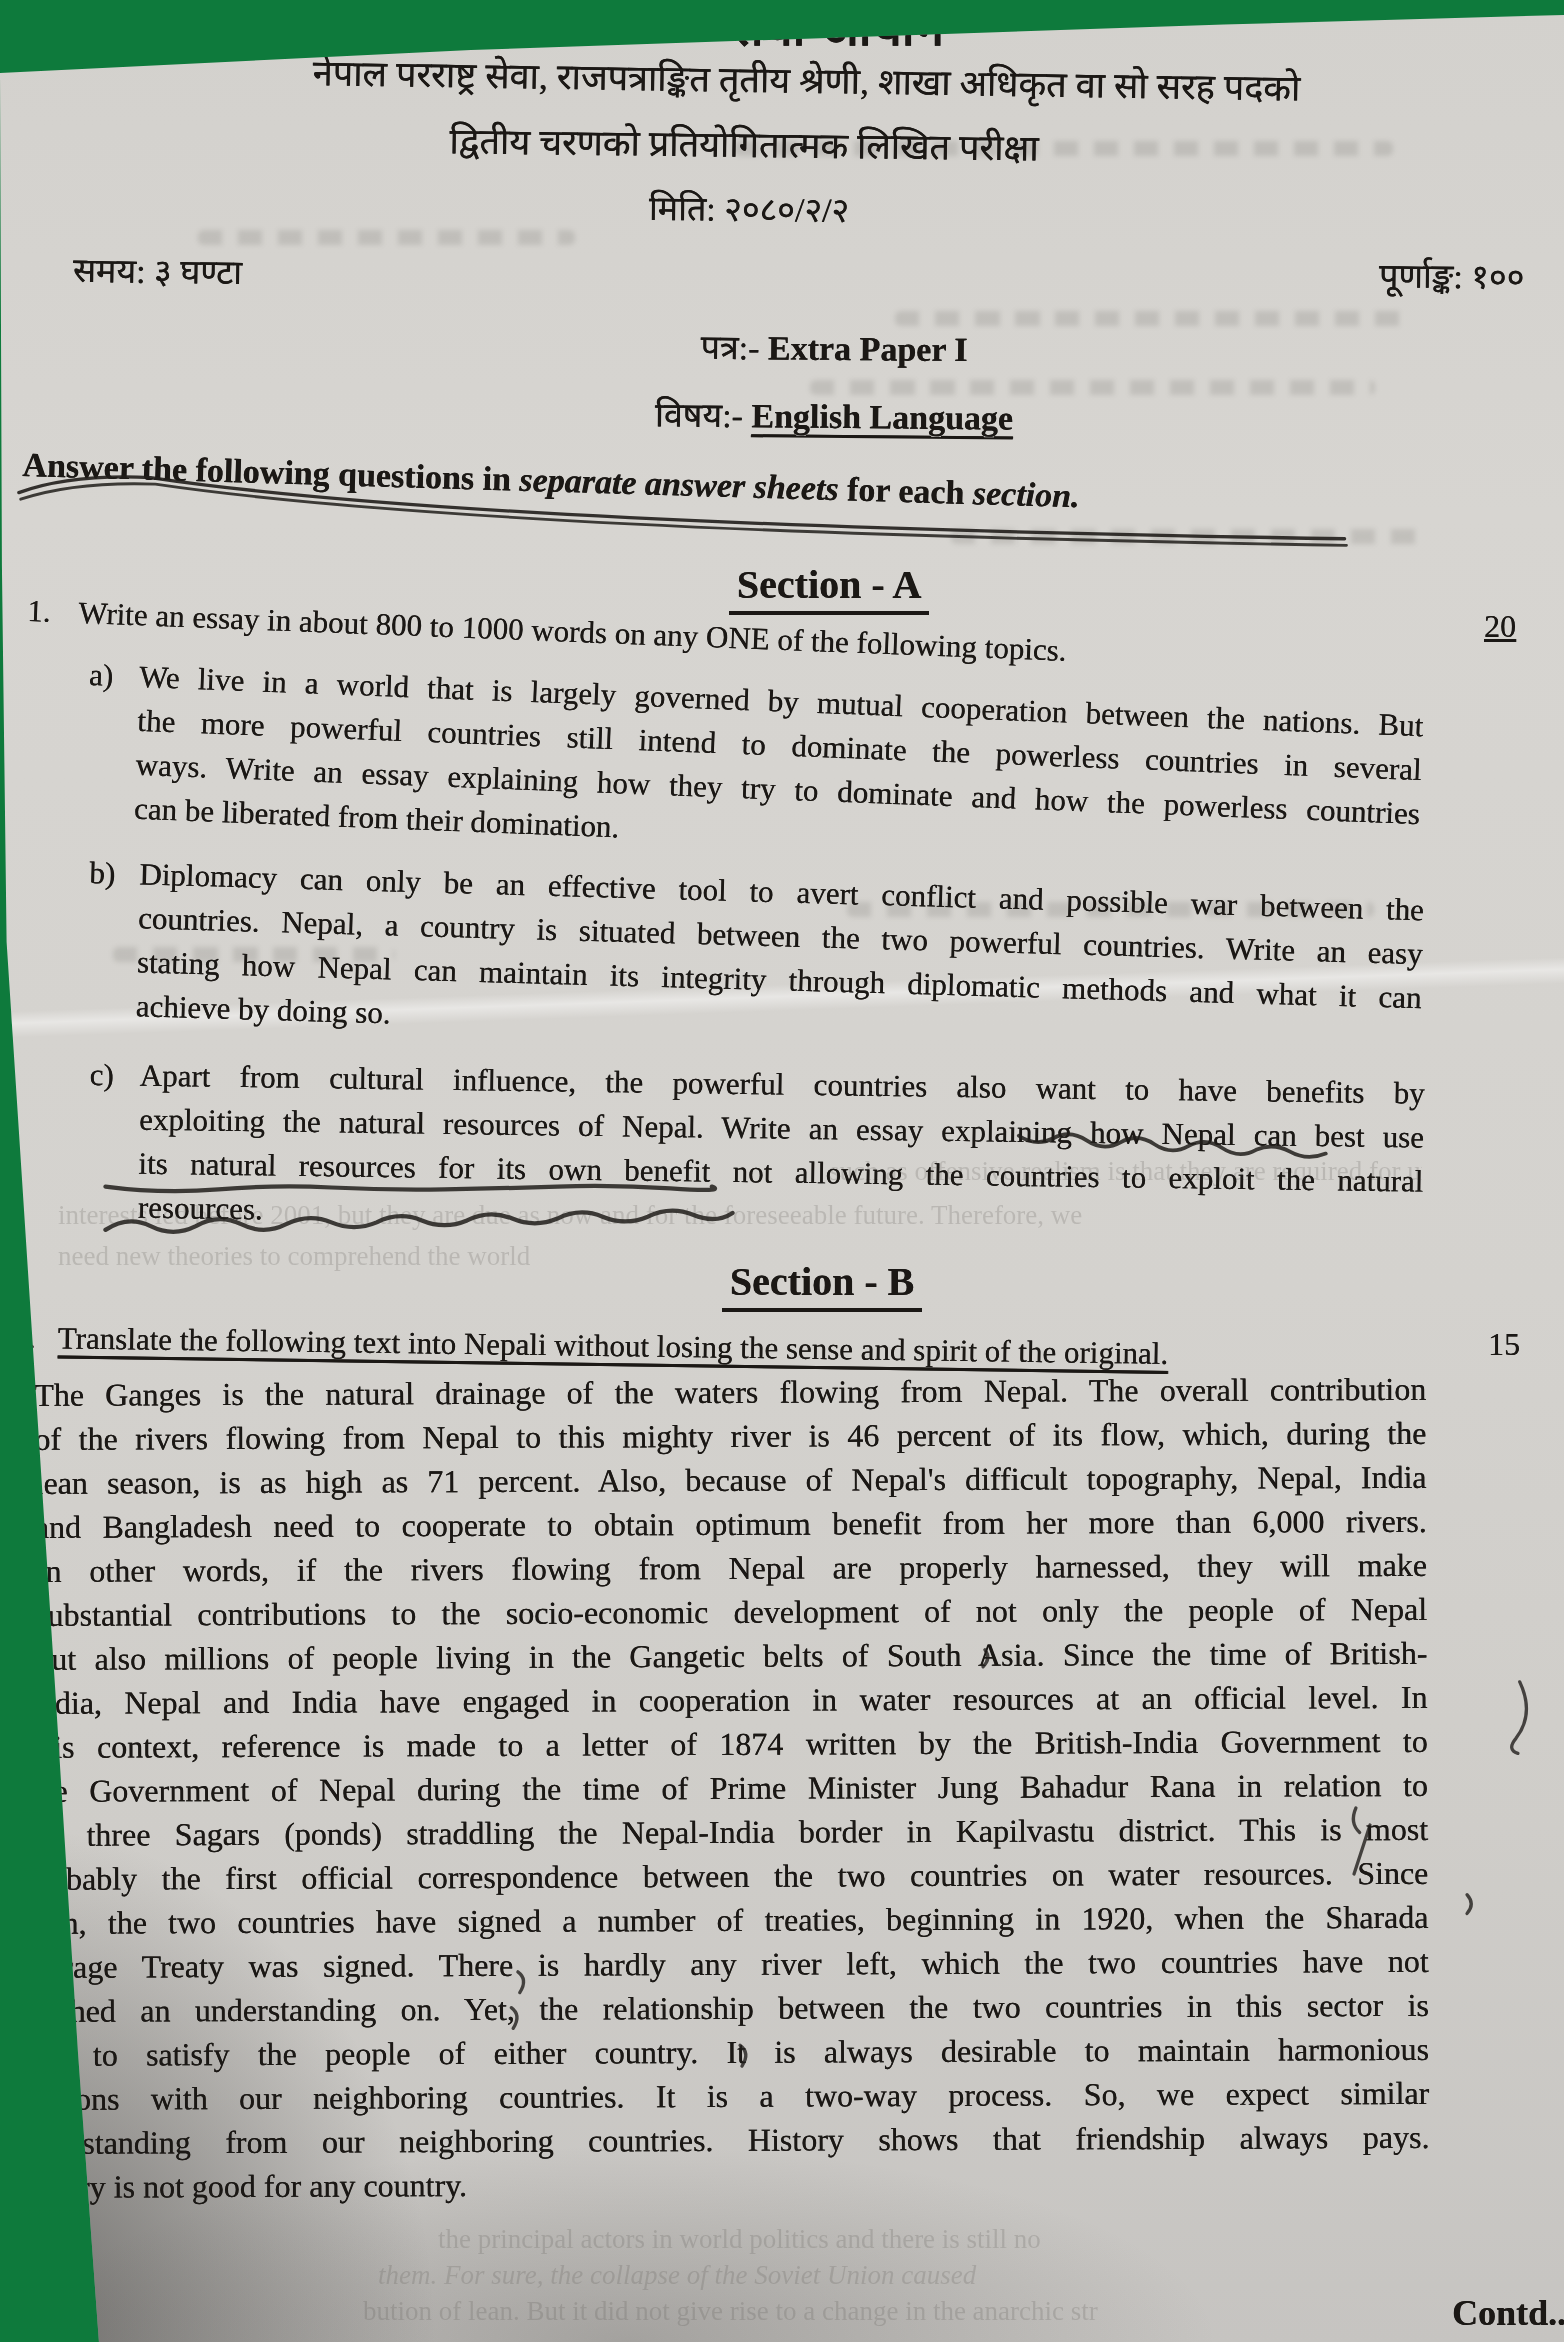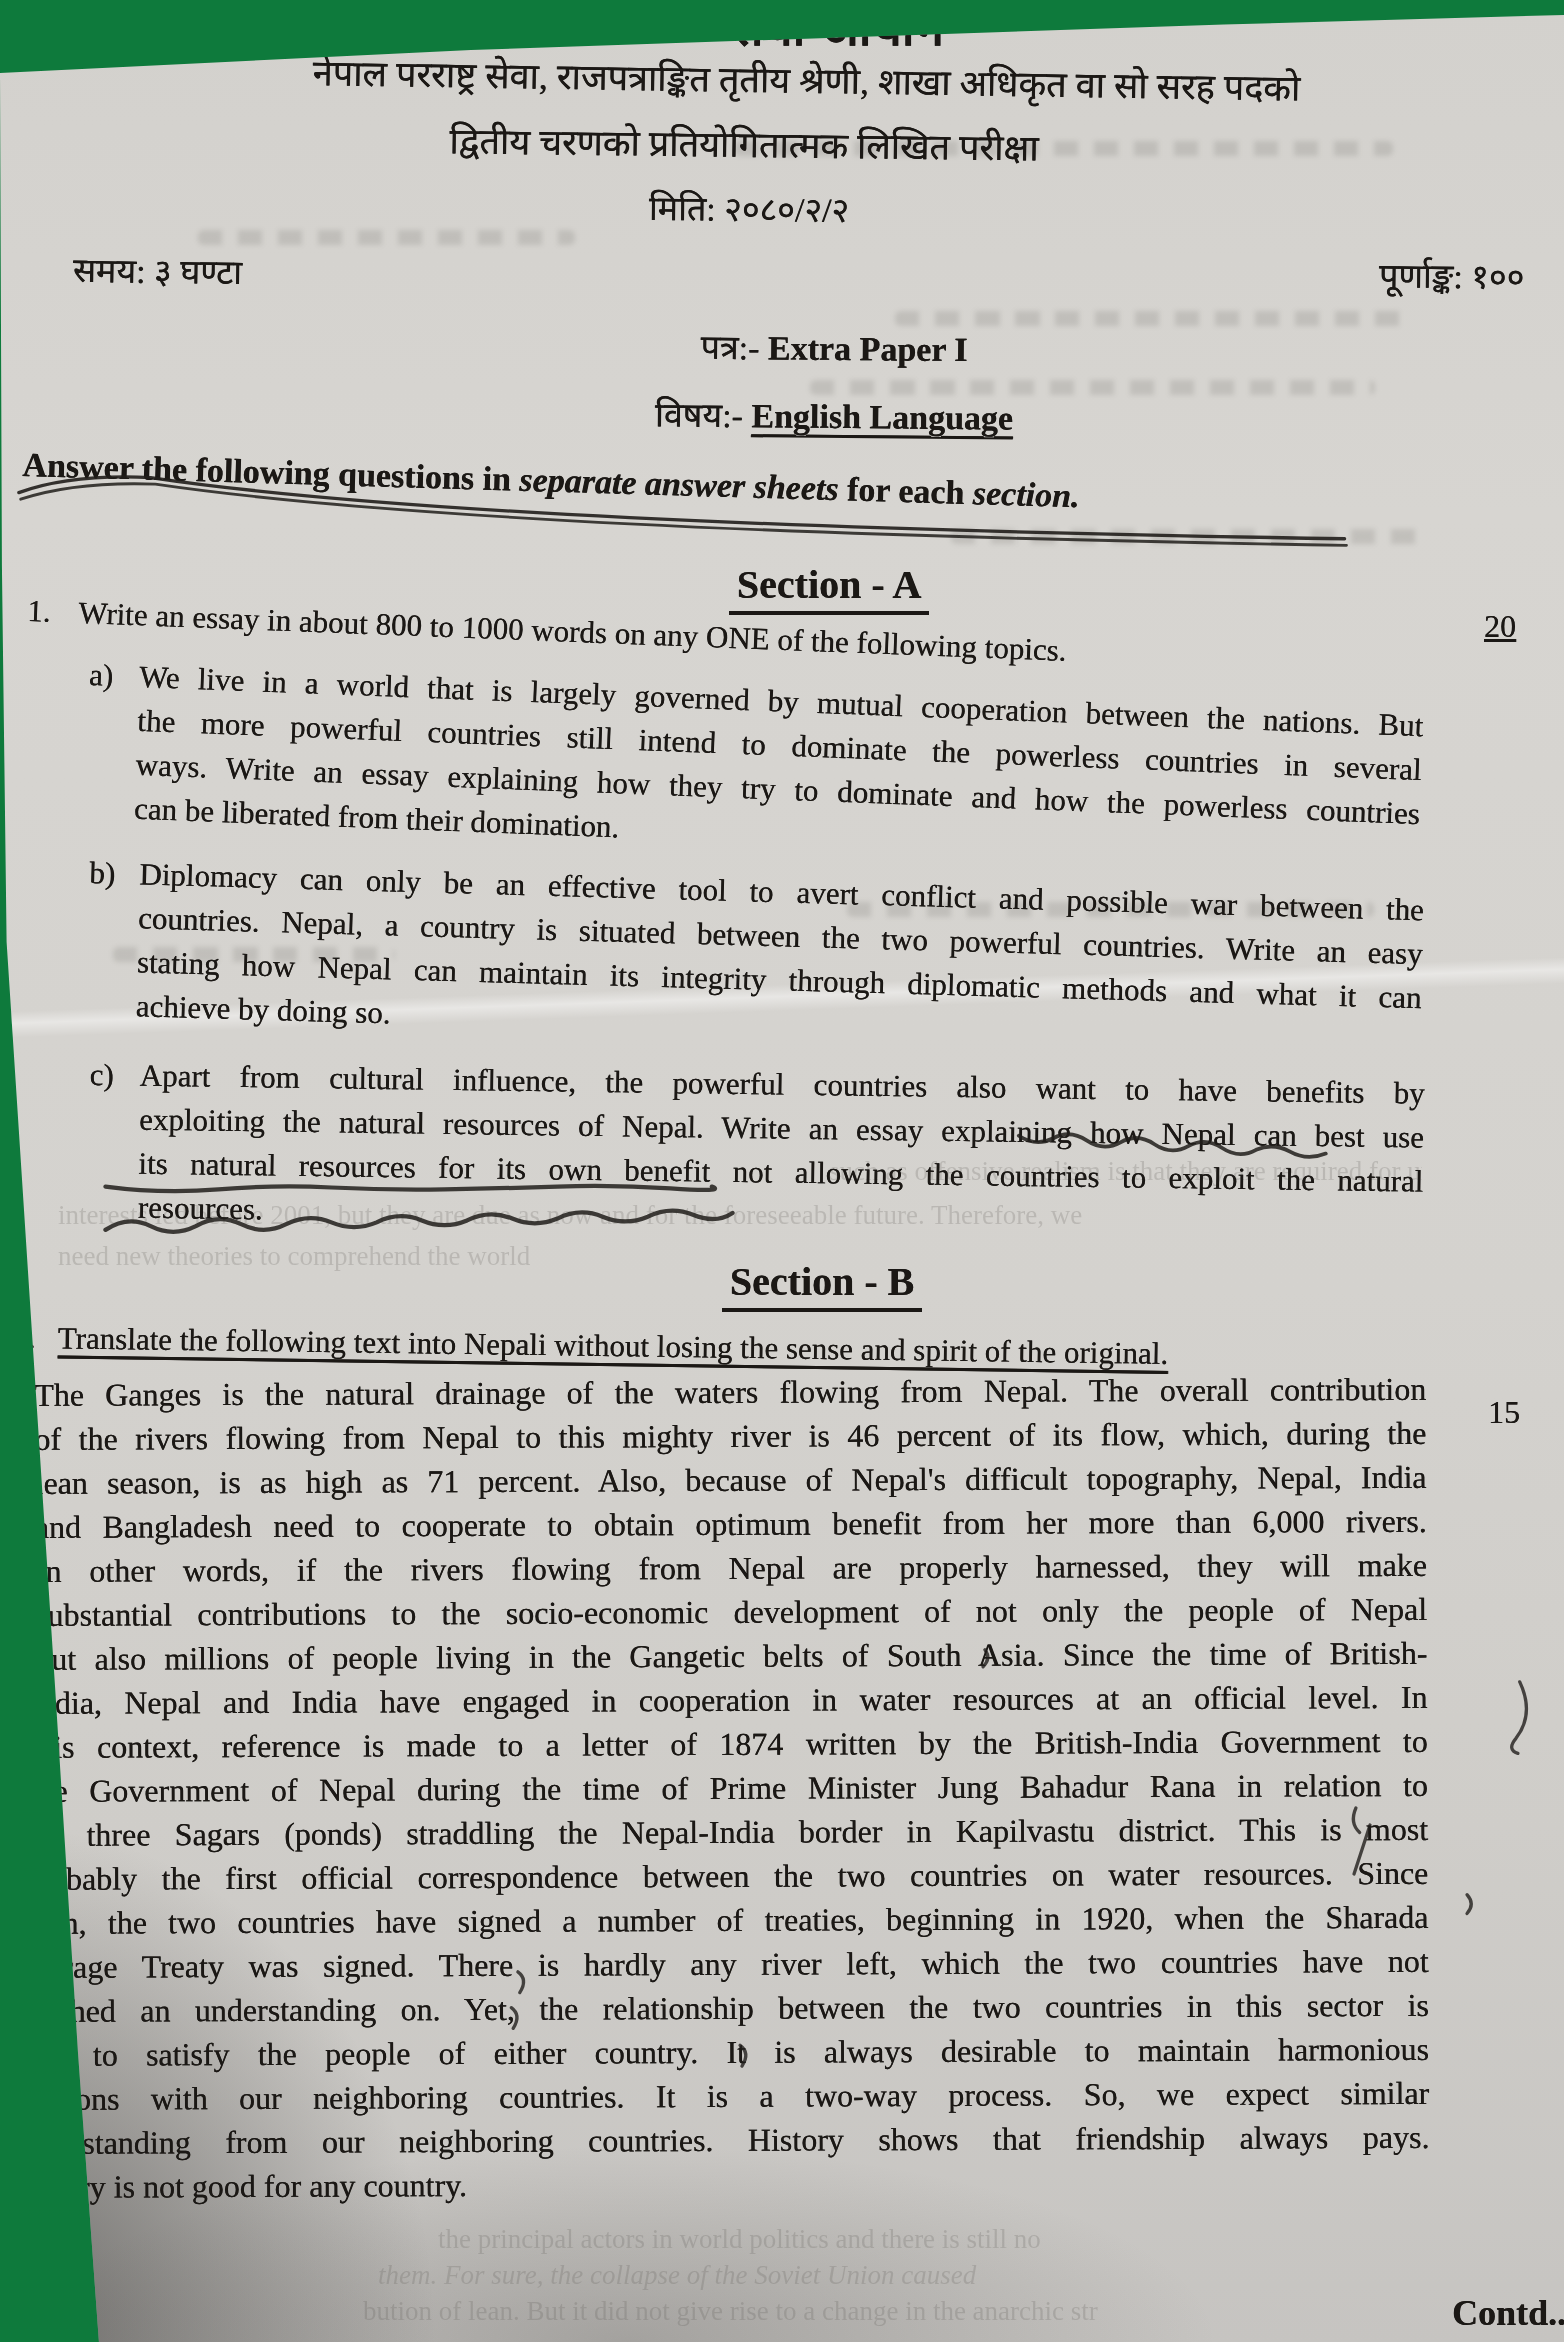--- a/index.html
+++ b/index.html
@@ -39,21 +39,21 @@
   .instruction i{font-style:italic;}
   
   .sec-head{font-size:40px;font-weight:700;}
   .sec-head span{display:inline-block;border-bottom:4.7px solid #1b1815;padding:0 7.5px 2.8px;font-family:Liberation Serif, serif;}
   .secA{top:561px;transform:translateX(47px);}
   .secB{top:1258px;transform:translateX(40px);}
   .q1{left:28px;top:593px;width:1224px;font-size:31px;transform:rotate(2.2deg);transform-origin:left top;white-space:nowrap;}
   .qnum{display:inline-block;width:51px;}
   .marks{font-size:32px;font-weight:400;}
   .m20{left:1484px;top:608px;text-decoration:underline;}
-  .m15{left:1488px;top:1394px;}
+  .m15{left:1488px;top:1326px;}
   .opt{position:absolute;width:1335px;font-size:31px;line-height:44px;transform-origin:left top;}
   .opt .lbl{position:absolute;left:0;top:0;width:47px;}
   .opt .lines{margin-left:50px;}
   .jl{text-align:justify;text-align-last:justify;}
   .jl-last{text-align:left;}
   .optA{left:90px;top:653px;transform:rotate(2.2deg);}
   .optB{left:90px;top:851px;transform:rotate(1.6deg);}
   .optC{left:90px;top:1053px;transform:rotate(0.8deg);}
   .q2{left:28px;top:1320px;width:1450px;font-size:31px;transform:rotate(0.8deg);transform-origin:left top;white-space:nowrap;}
   .q2 .txt{text-decoration:underline;text-decoration-thickness:2.8px;text-underline-offset:6.6px;}

